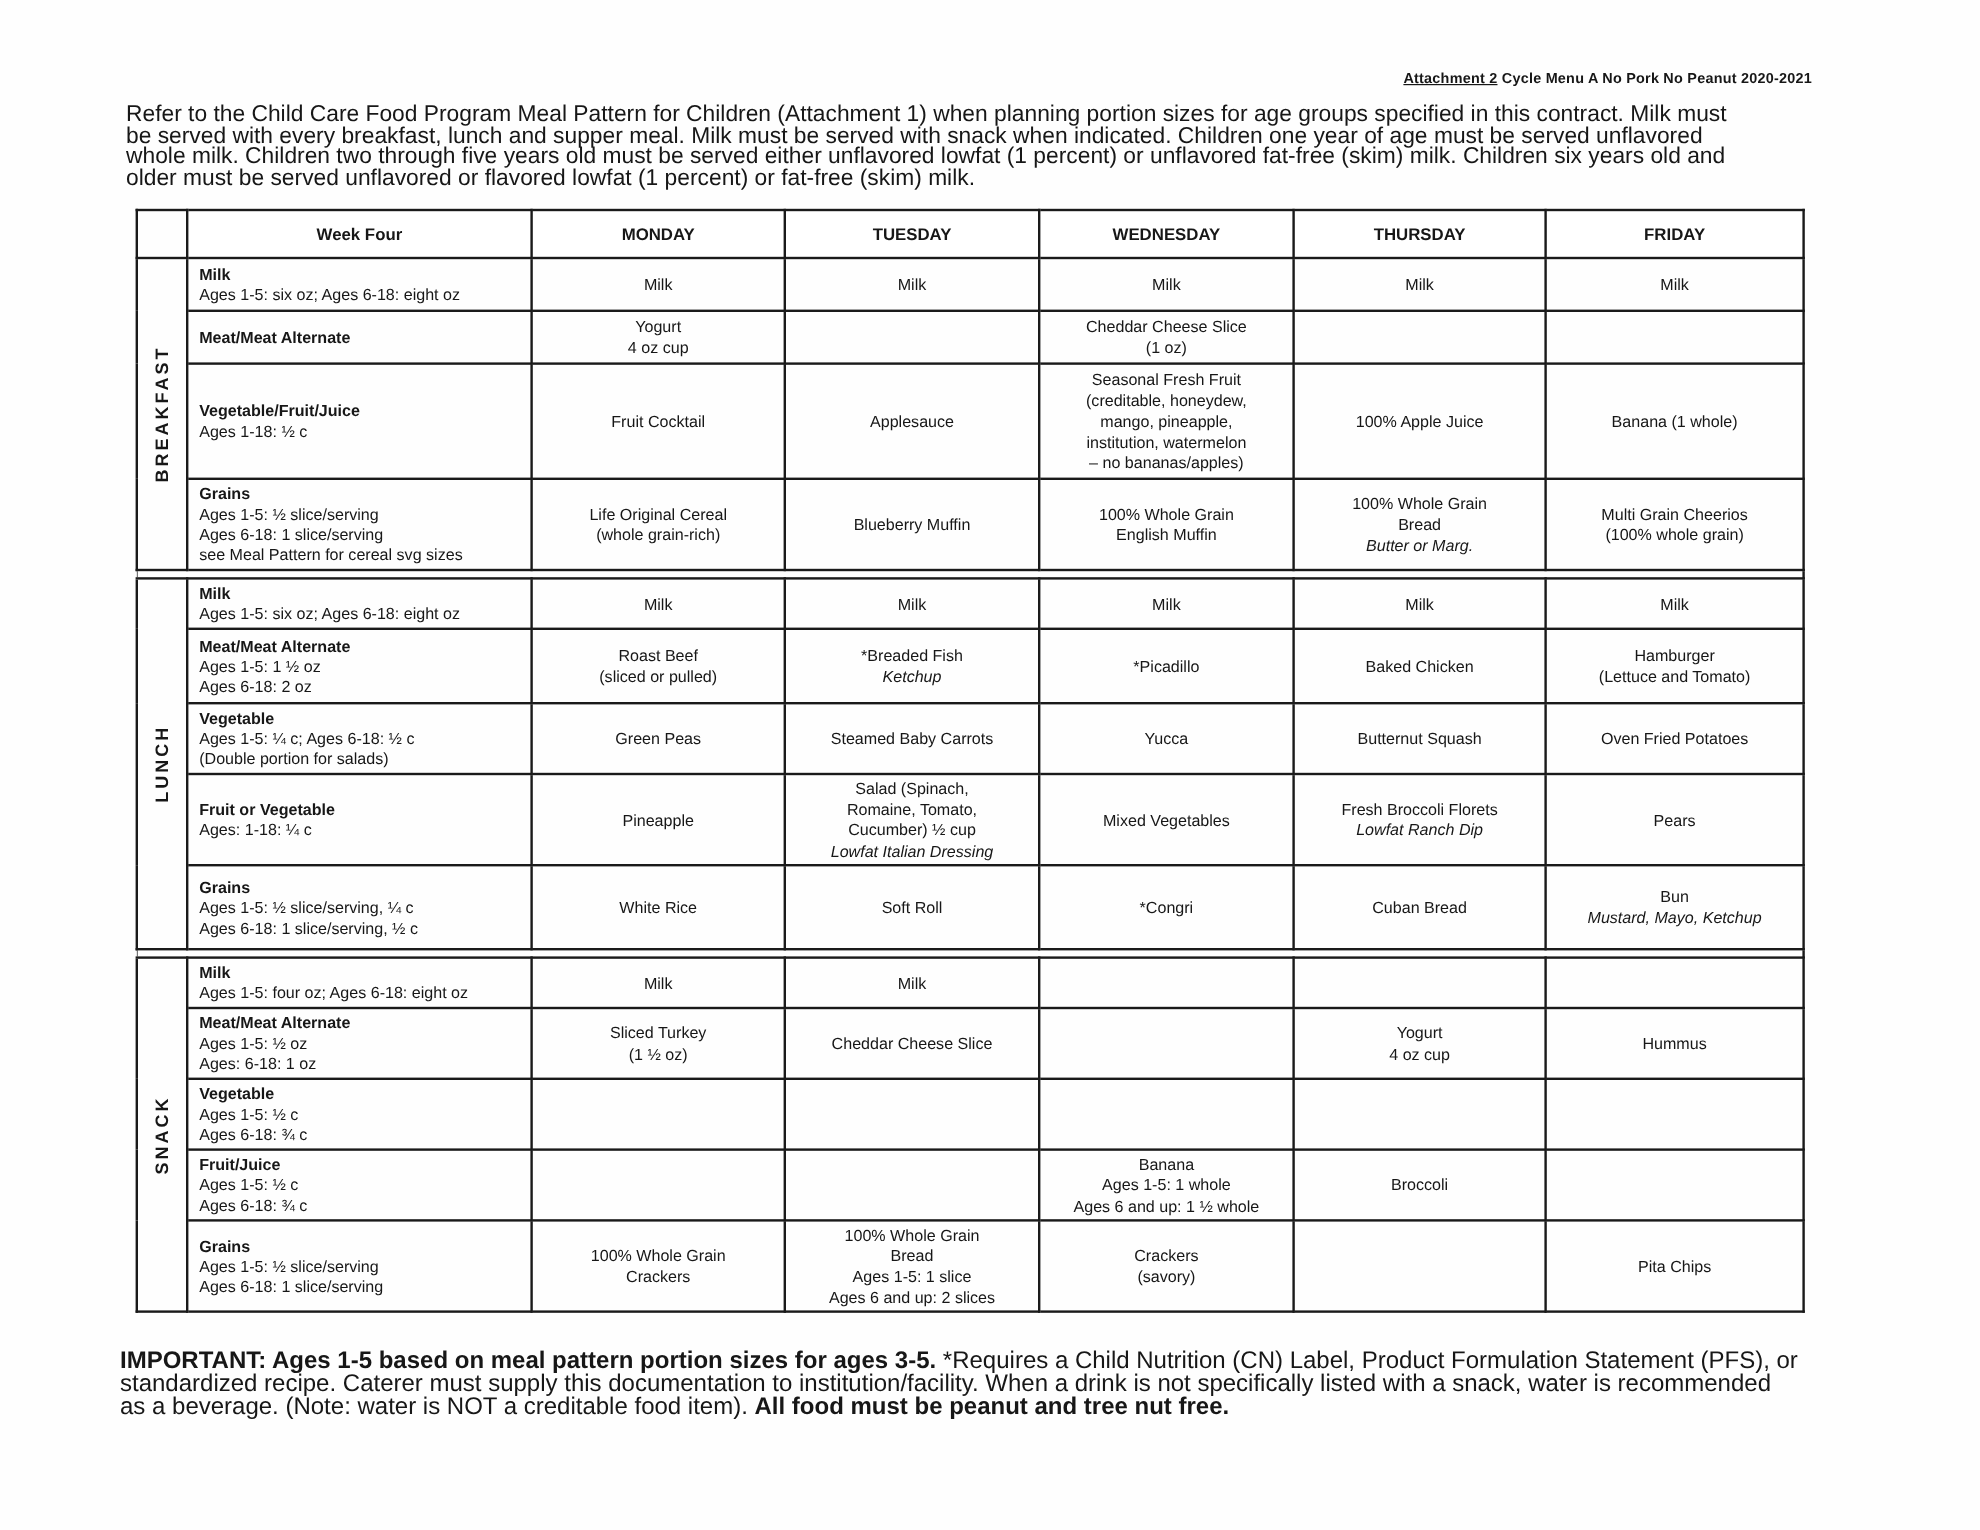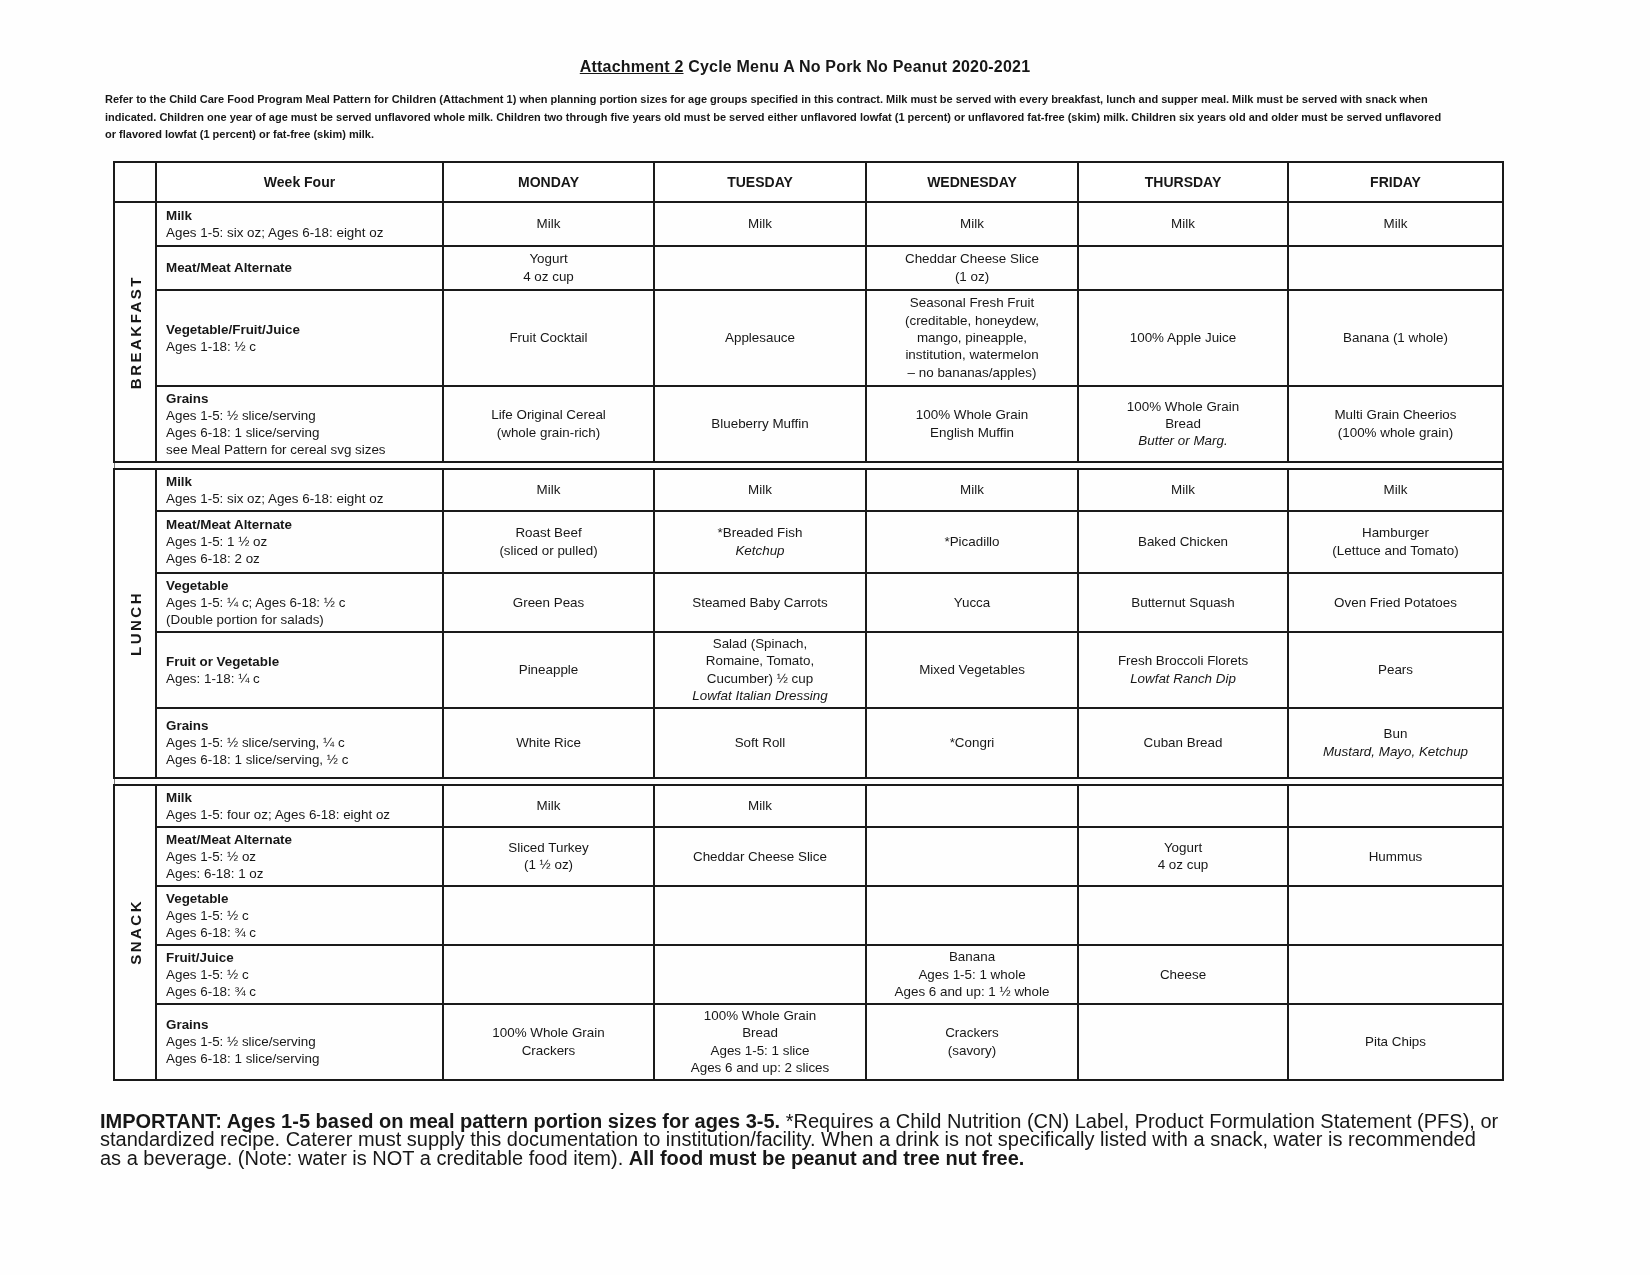--- a/index.html
+++ b/index.html
@@ -5,24 +5,24 @@
   html,body { margin:0; padding:0; background:#ffffff; }
   body {
     width:1650px; height:1275px;
     font-family:"Liberation Sans", sans-serif;
     color:#171717;
     -webkit-font-smoothing:antialiased;
   }
   .page { position:relative; width:1650px; height:1275px; overflow:hidden; background:#fefefe; }
   .content { position:absolute; left:100px; top:0; width:1410px; }
 
-  .title { margin-top:58px; text-align:center; font-size:16px; font-weight:bold; letter-spacing:0.2px; }
+  .title { margin-top:58px; text-align:right; font-size:12px; font-weight:bold; letter-spacing:0.2px; }
   .title .att { text-decoration:underline; }
 
-  .intro { margin:15px 0 0 5px; width:1338px; font-size:11px; line-height:17.6px;font-weight:bold; }
+  .intro { margin:15px 0 0 5px; width:1338px; font-size:19px; line-height:17.6px; }
 
   table.menu {
     border-collapse:collapse; table-layout:fixed;
     margin:17px 0 0 13px; width:1389px;
   }
   table.menu th, table.menu td { border:2px solid #1a1a1a; }
   thead th {
     font-size:14px; font-weight:bold; padding:1px 2px;
     border-bottom:3px solid #1a1a1a; background:#fff;
   }
@@ -363,21 +363,21 @@
               <div>Ages 6-18: ¾ c</div>
             </td>
             <td class="cell"></td>
             <td class="cell"></td>
             <td class="cell">
               <div>Banana</div>
               <div>Ages 1-5: 1 whole</div>
               <div>Ages 6 and up: 1 ½ whole</div>
             </td>
             <td class="cell">
-              <div>Cheese</div>
+              <div>Broccoli</div>
             </td>
             <td class="cell"></td>
           </tr>
           <tr style="height: 76px;">
             <td class="cat">
               <div class="t">Grains</div>
               <div>Ages 1-5: ½ slice/serving</div>
               <div>Ages 6-18: 1 slice/serving</div>
             </td>
             <td class="cell">

